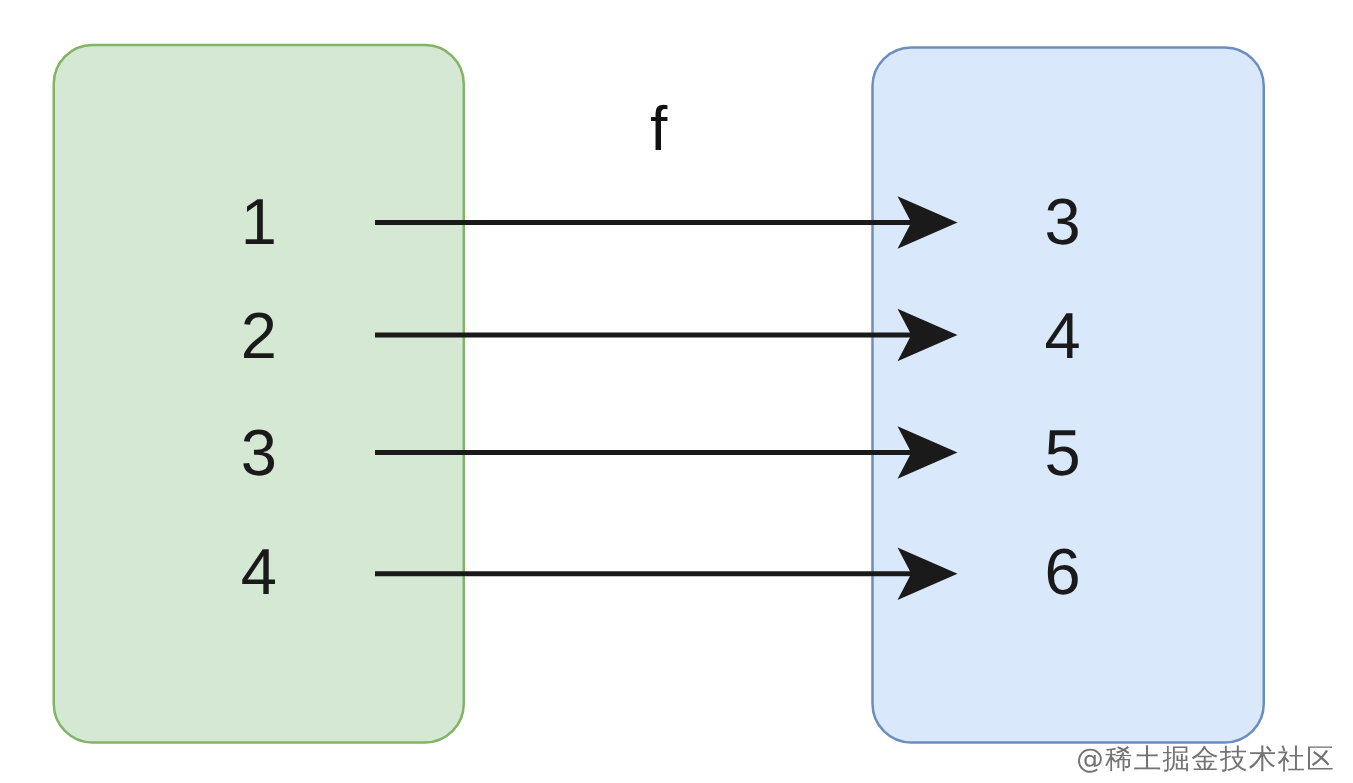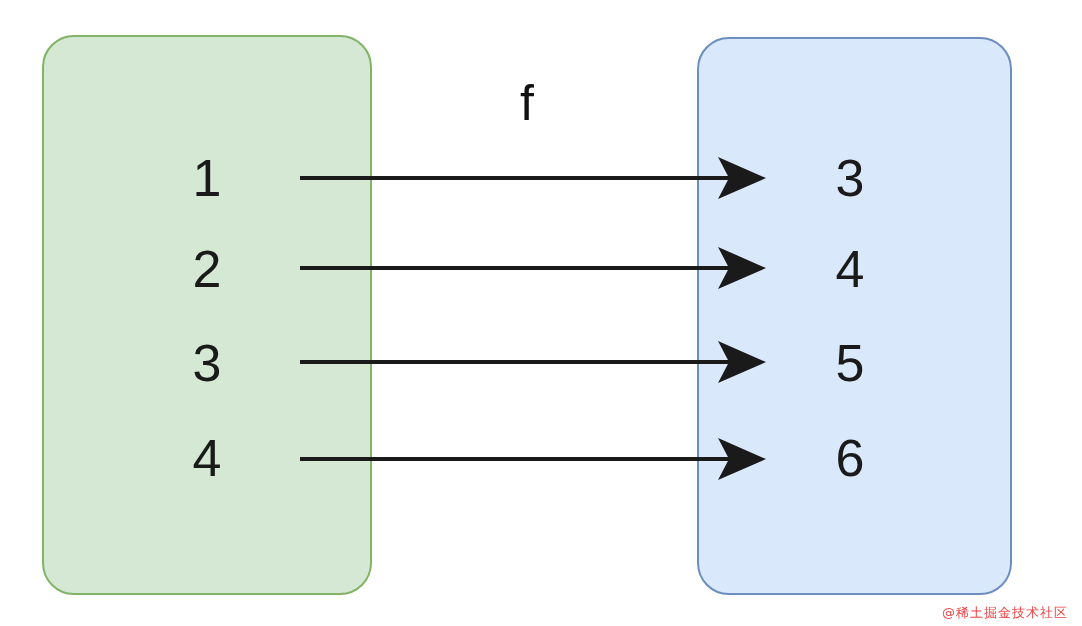--- a/index.html
+++ b/index.html
@@ -81,23 +81,23 @@
     color: #111111;
     user-select: none;
   }
 
   
   #watermark {
     position: absolute;
     right: 14px;
     bottom: 4px;
     font-family: "DejaVu Sans", sans-serif;
-    font-size: 13px;
+    font-size: 22px;
     letter-spacing: 1px;
-    color: #ef4444;
+    color: #737373;
     user-select: none;
     white-space: nowrap;
   }
 </style>
 </head>
 <body>
 
 <div id="canvas">
 
   <div id="domain-box" class="set-box"></div>

